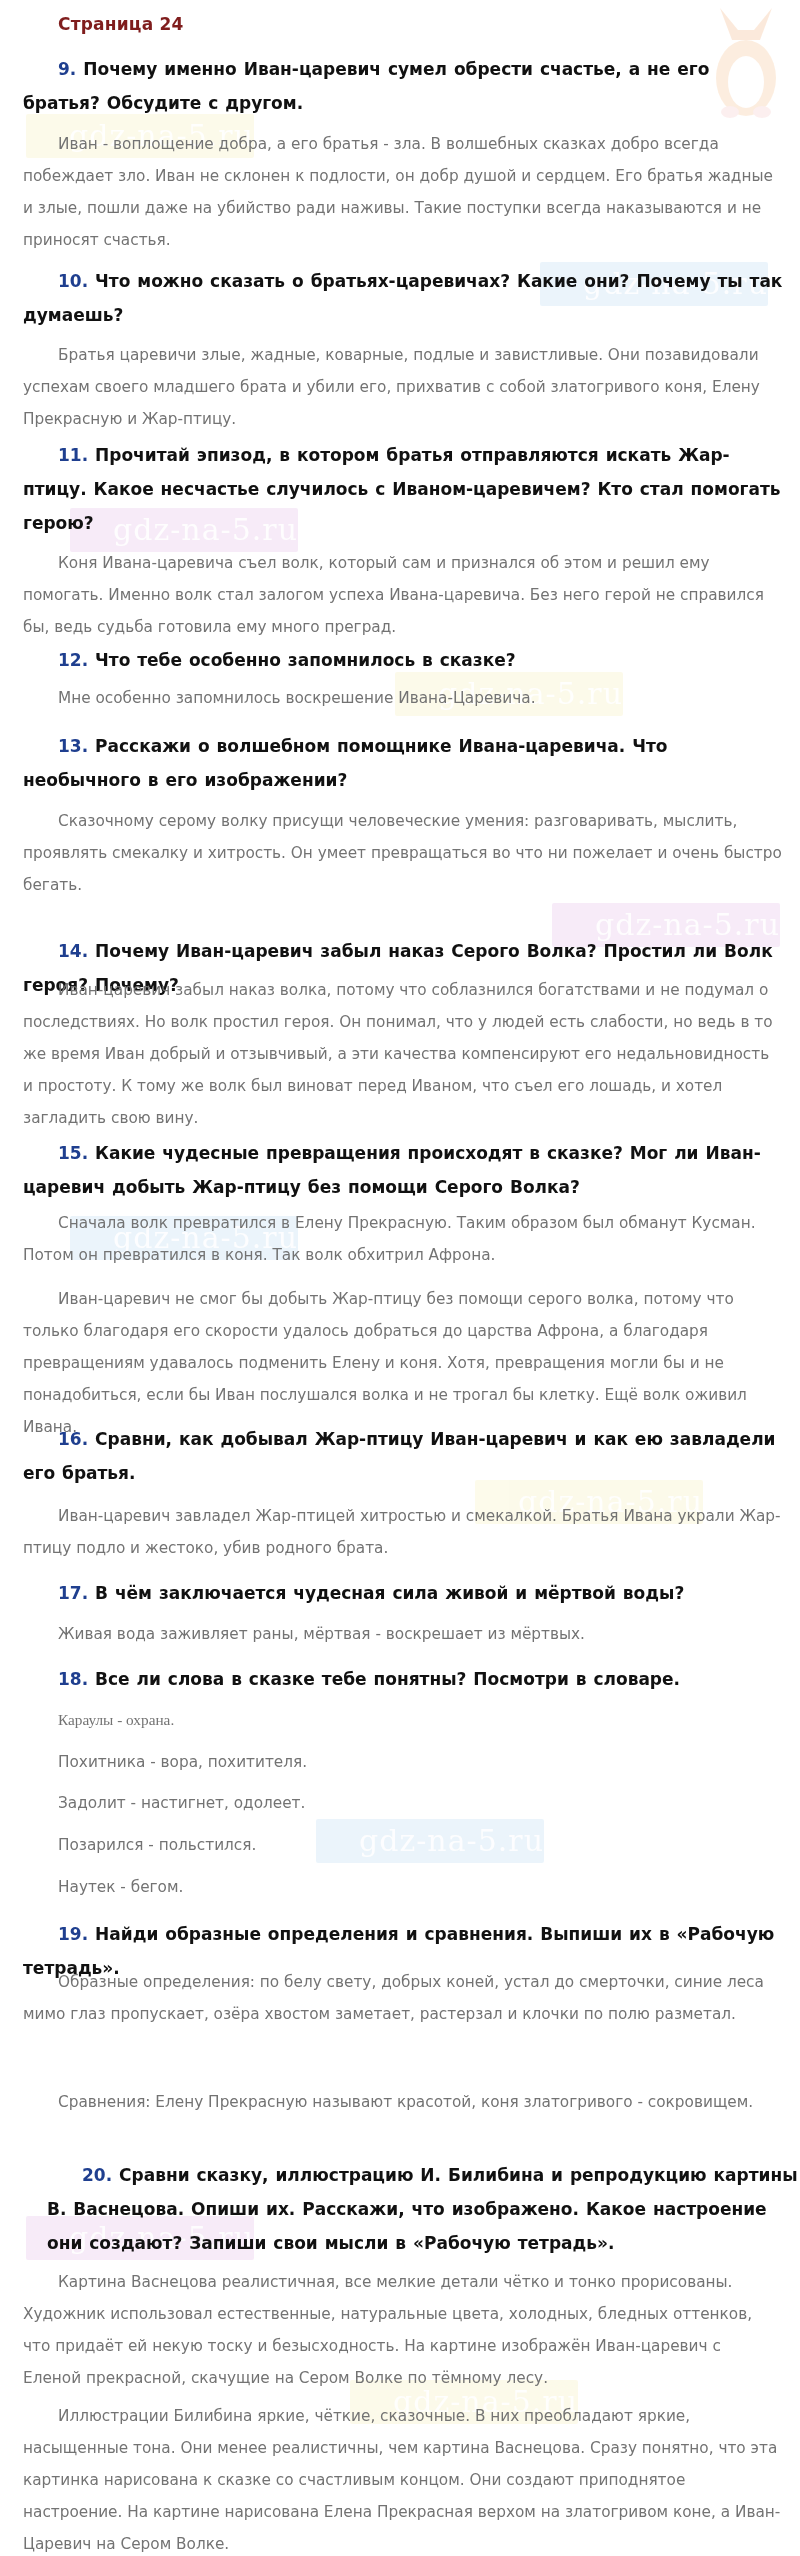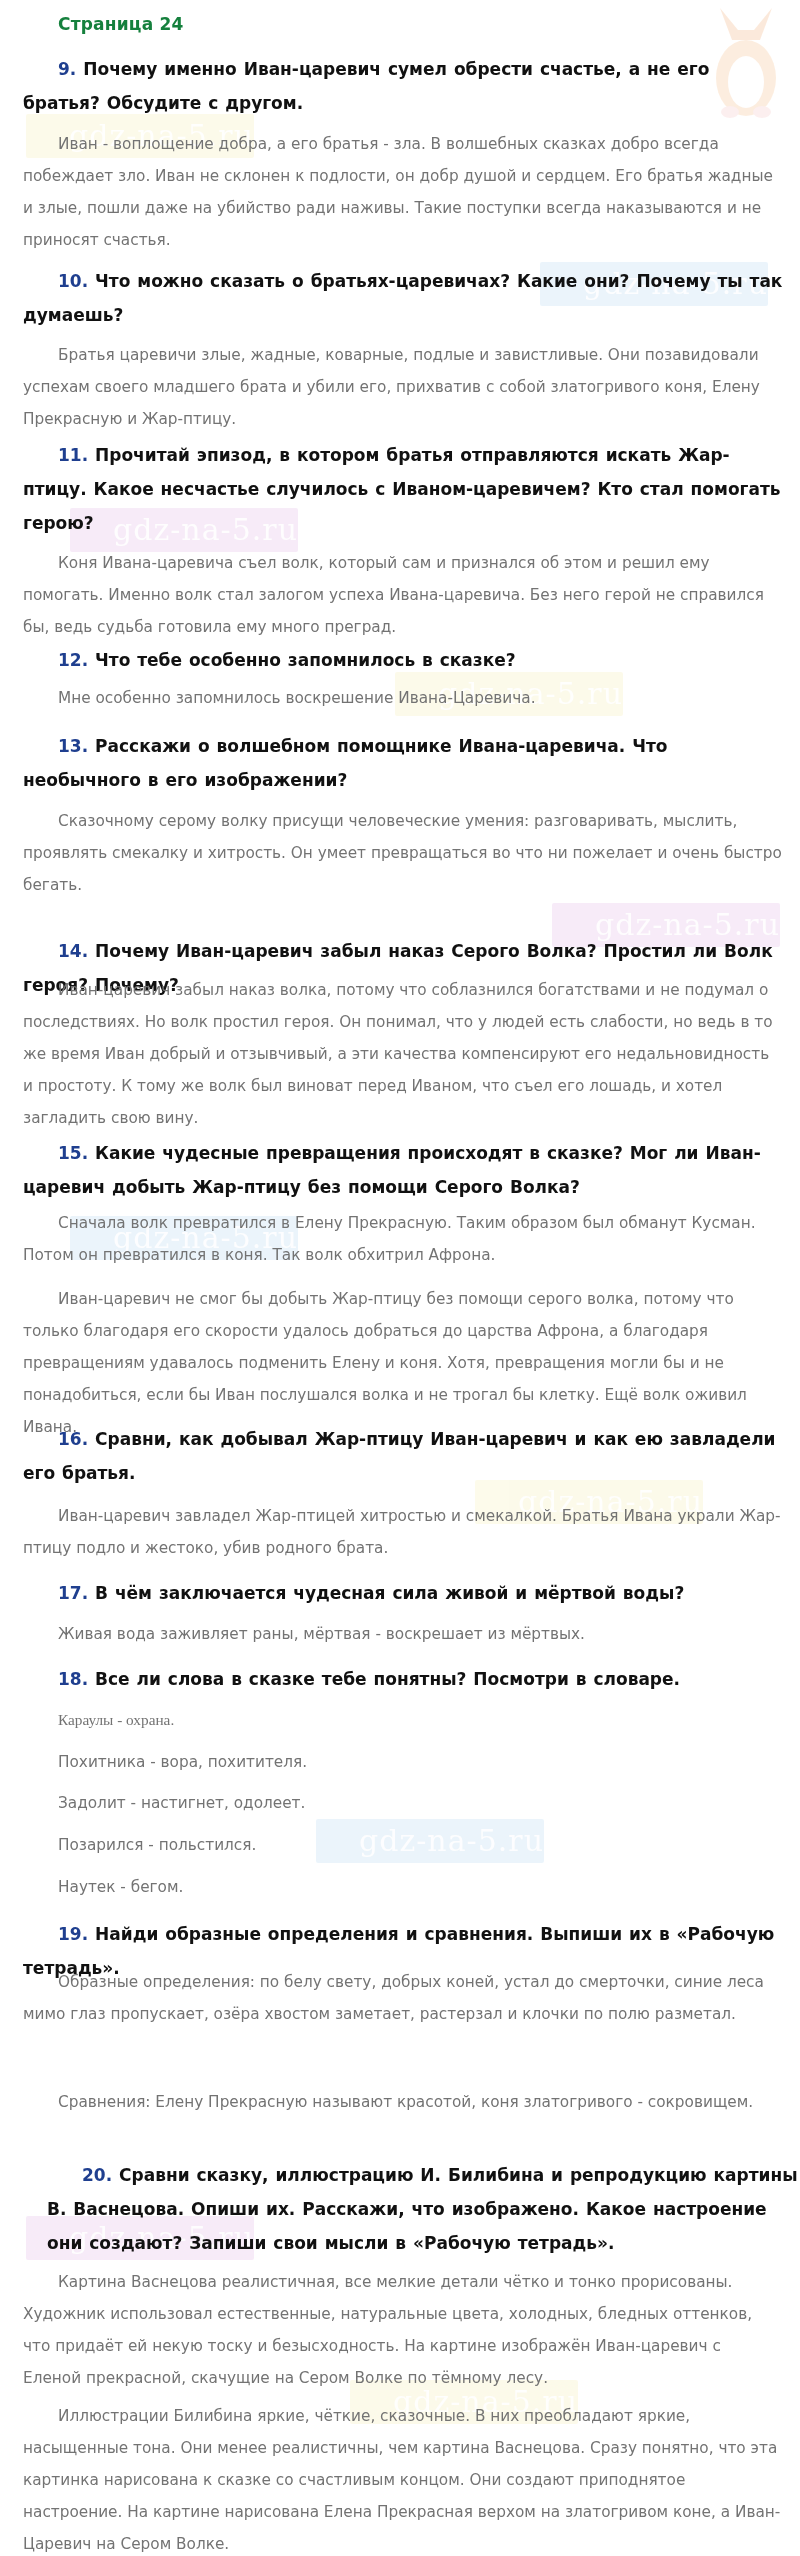--- a/index.html
+++ b/index.html
@@ -1,20 +1,20 @@
 <!DOCTYPE html>
 <html><head>
 <meta charset="utf-8">
 <style>
   html, body { margin: 0; padding: 0; background: #ffffff; }
   body { width: 800px; height: 2556px; position: relative; overflow: hidden;
          font-family: "DejaVu Sans", sans-serif; color: #111; }
   .page { position: absolute; left: 0; top: 0; width: 800px; height: 2556px; }
   .page-title { position: absolute; left: 58px; top: 14px; font-size: 17px; font-weight: bold;
-                color: #15803d; letter-spacing: 0.2px; }
+                color: #7f1d1d; letter-spacing: 0.2px; }
   .q { position: absolute; left: 23px; width: 760px; font-size: 17px; font-weight: bold;
        line-height: 34px; text-indent: 35px; color: #111; word-spacing: 1px; }
   .q .num { color: #1f3f8f; font-weight: bold; }
   .a { position: absolute; left: 23px; width: 760px; font-size: 15.3px; line-height: 32px;
        text-indent: 35px; color: #737373; }
   .wm { position: absolute; height: 44px; border-radius: 2px; opacity: 0.55;
         font-family: "DejaVu Serif", serif; font-size: 30px; color: rgba(255,255,255,0.9);
         text-align: right; line-height: 44px; letter-spacing: 1px; overflow: hidden; }
   .wm.yellow { background: #fbf7da; }
   .wm.blue { background: #dcecf8; }

